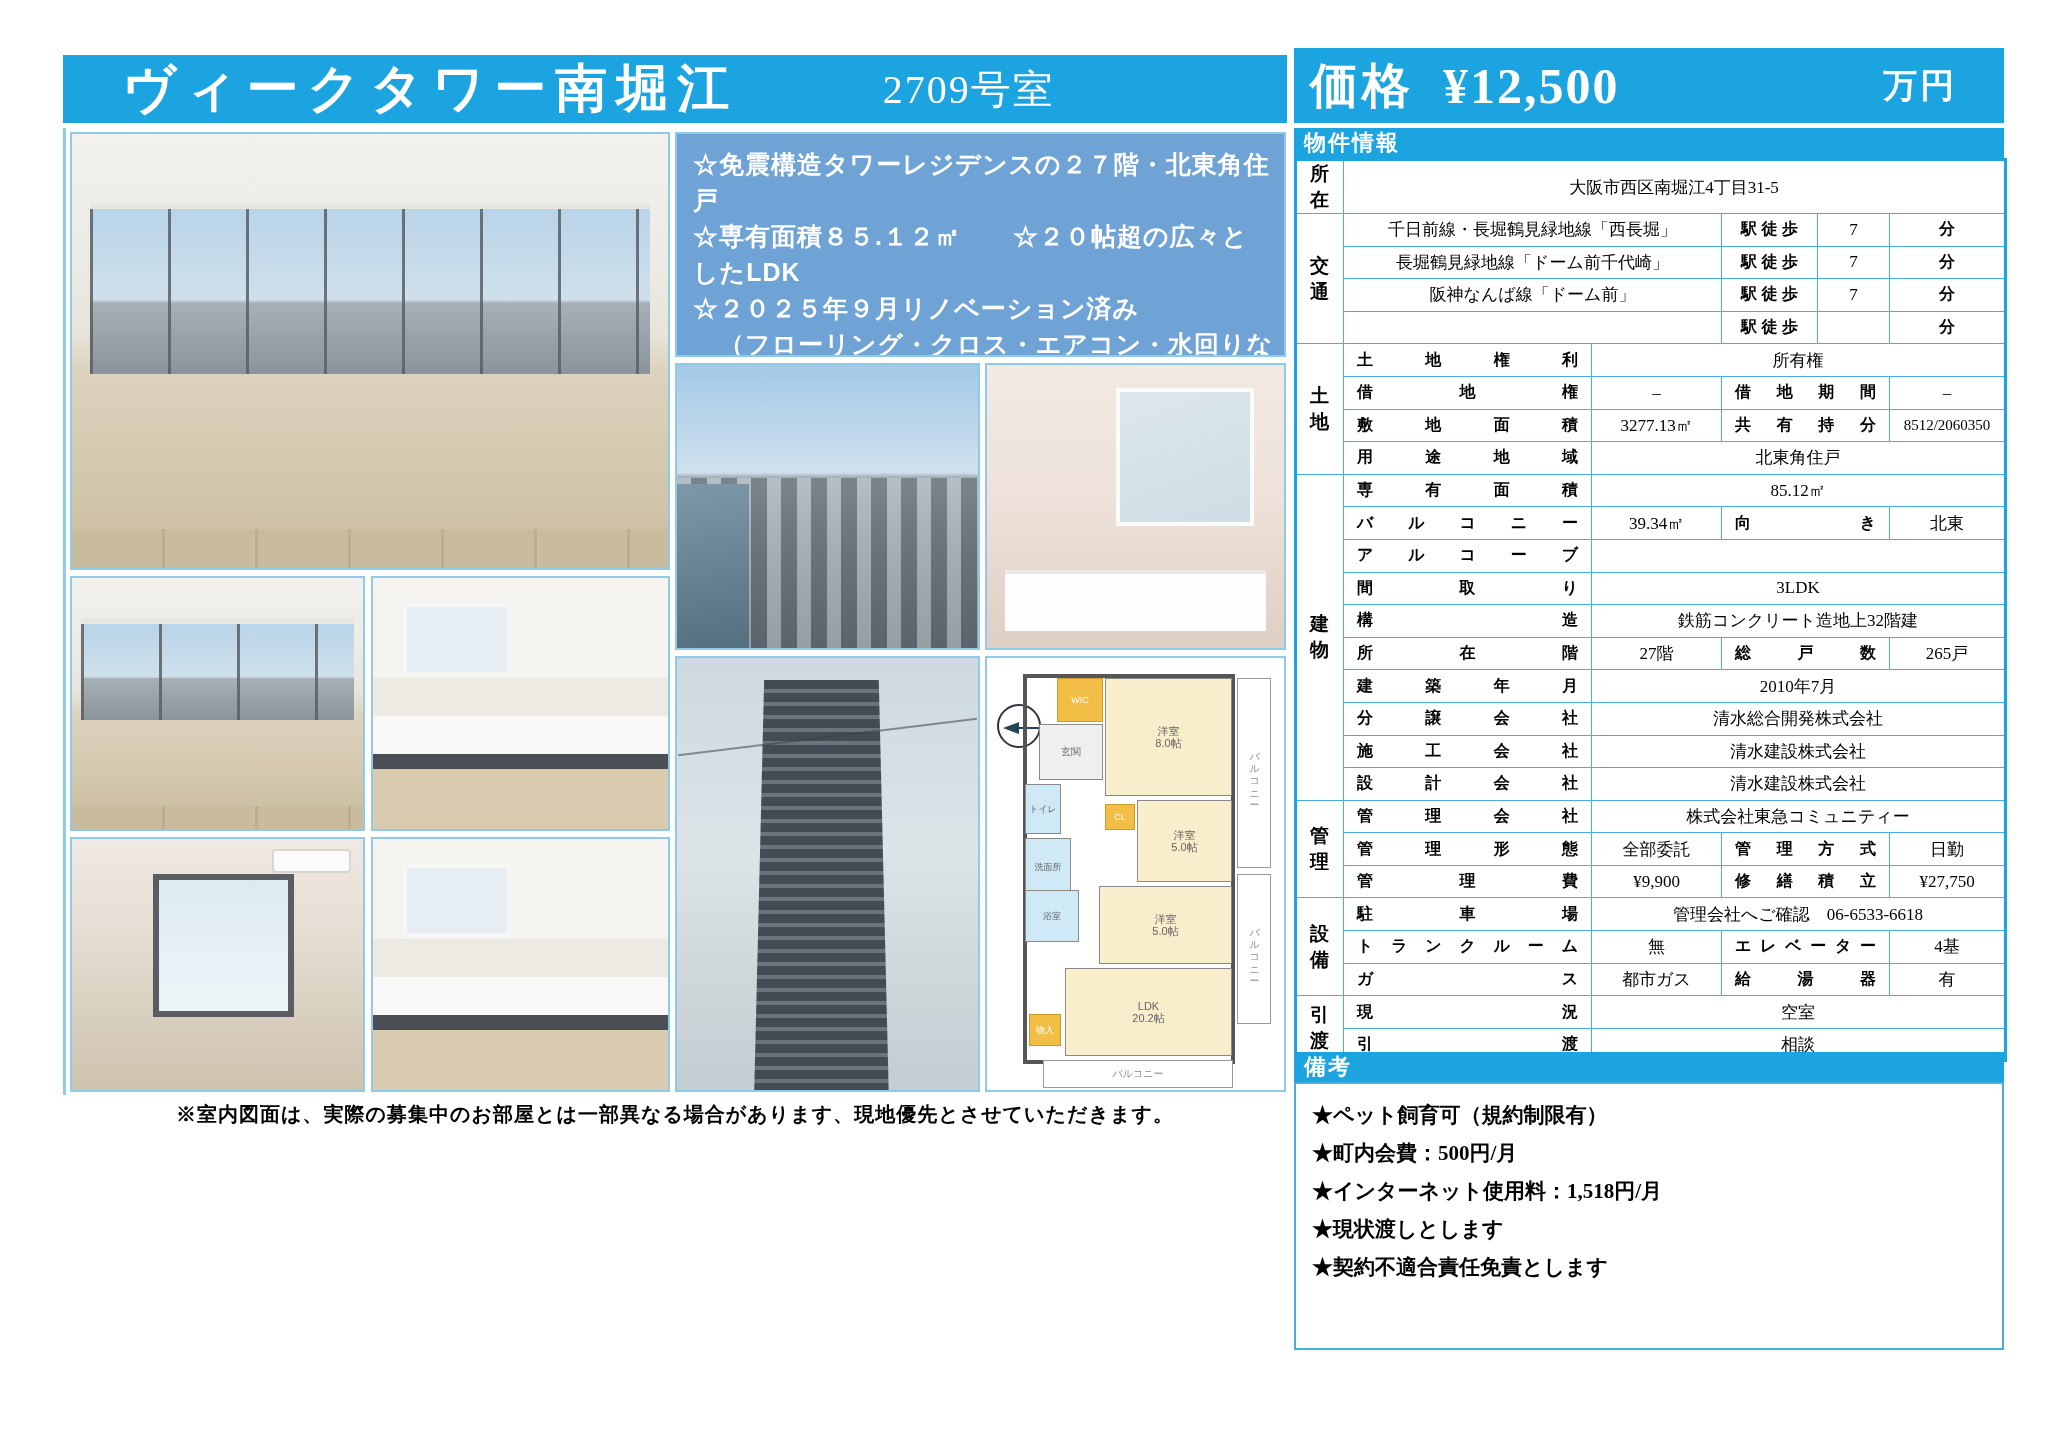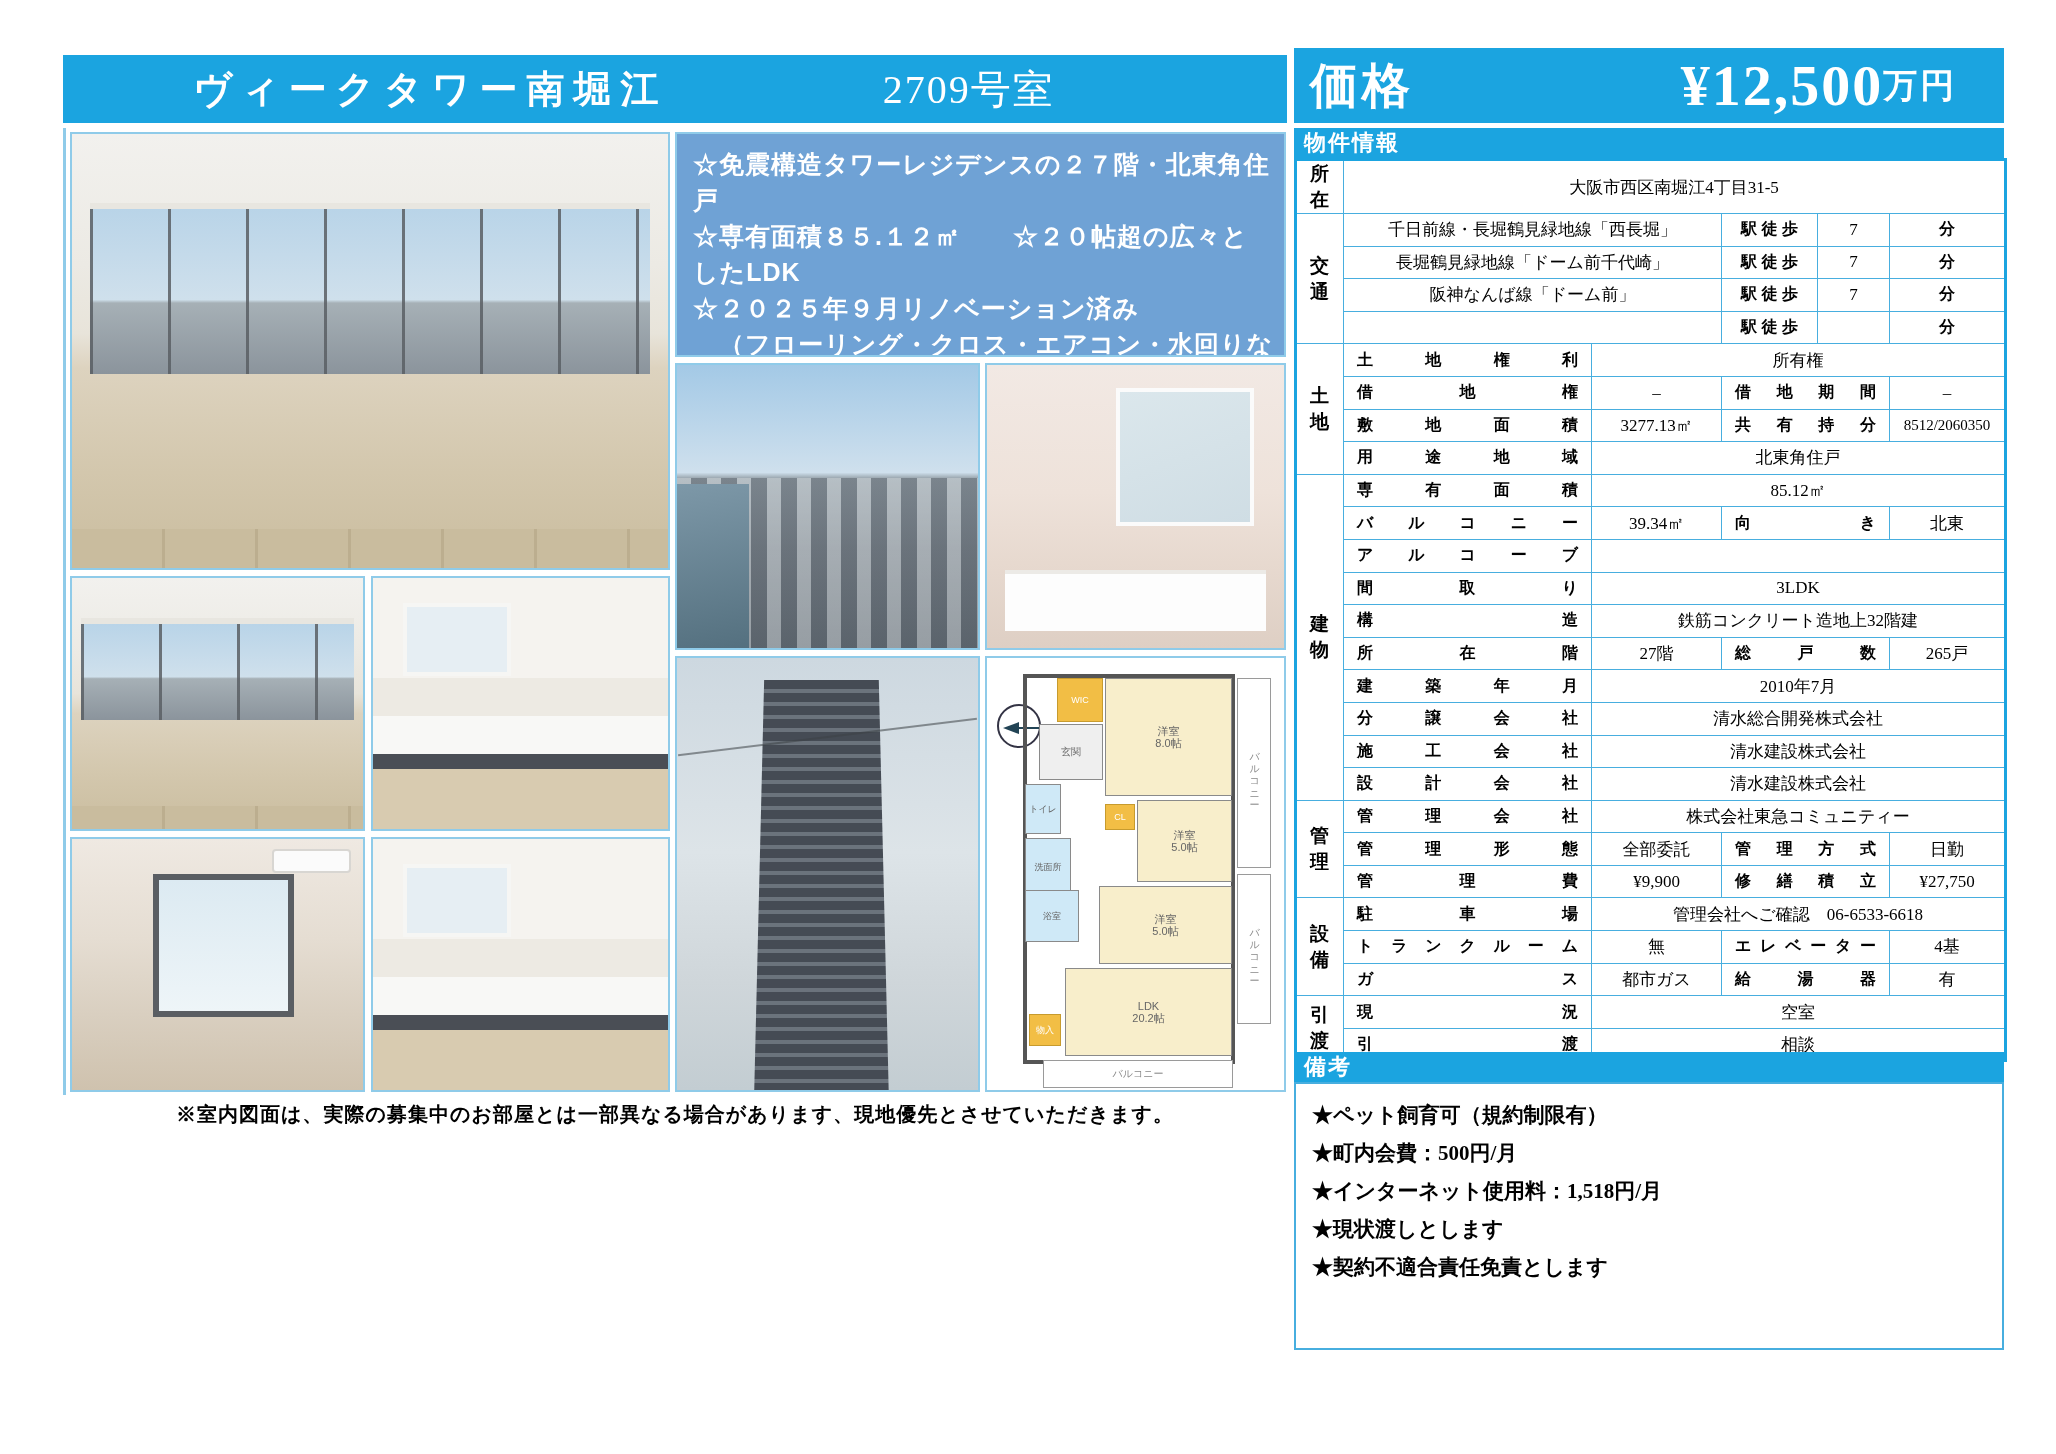--- a/index.html
+++ b/index.html
@@ -2,25 +2,25 @@
 <html><head>
 <meta charset="utf-8">
 <style>
   *{box-sizing:border-box;margin:0;padding:0}
   html,body{background:#fff}
   body{width:2056px;height:1454px;position:relative;font-family:"Liberation Sans",sans-serif;color:#000}
   .page{position:absolute;inset:0;background:#fff}
 
   
   .title-bar{position:absolute;left:63px;top:55px;width:1224px;height:68px;background:#1BA4E0;color:#fff;display:flex;align-items:center}
-  .title-bar .bname{flex:0 0 60%;text-align:center;font-family:"Liberation Serif",serif;font-weight:bold;font-size:38px;letter-spacing:9px}
+  .title-bar .bname{flex:0 0 60%;text-align:center;font-family:"Liberation Serif",serif;font-weight:bold;font-size:52px;letter-spacing:9px}
   .title-bar .room{flex:0 0 28%;text-align:center;font-family:"Liberation Serif",serif;font-size:40px;letter-spacing:2px}
   .price-bar{position:absolute;left:1294px;top:48px;width:710px;height:75px;background:#1BA4E0;color:#fff;display:flex;align-items:center;font-family:"Liberation Serif",serif;font-weight:bold}
   .price-bar .plabel{flex:0 0 21%;font-size:48px;padding-left:16px;letter-spacing:4px}
-  .price-bar .amount{flex:1;text-align:right;font-size:58px;letter-spacing:2px}
+  .price-bar .amount{flex:1;text-align:left;font-size:50px;letter-spacing:2px}
   .price-bar .unit{flex:0 0 17%;font-size:34px;letter-spacing:3px}
 
   
   .sec-bar{position:absolute;left:1294px;width:710px;height:30px;background:#1BA4E0;color:#fff;font-weight:bold;font-size:22px;display:flex;align-items:center;padding-left:10px;letter-spacing:2px}
   .info-bar{top:128px}
   .remarks-bar{top:1052px}
   .remarks-box{position:absolute;left:1294px;top:1082px;width:710px;height:268px;border:2px solid #47AEDF;padding:12px 16px}
   .remarks-box .rline{font-family:"Liberation Serif",serif;font-size:21px;line-height:38px;font-weight:bold}
 
   

